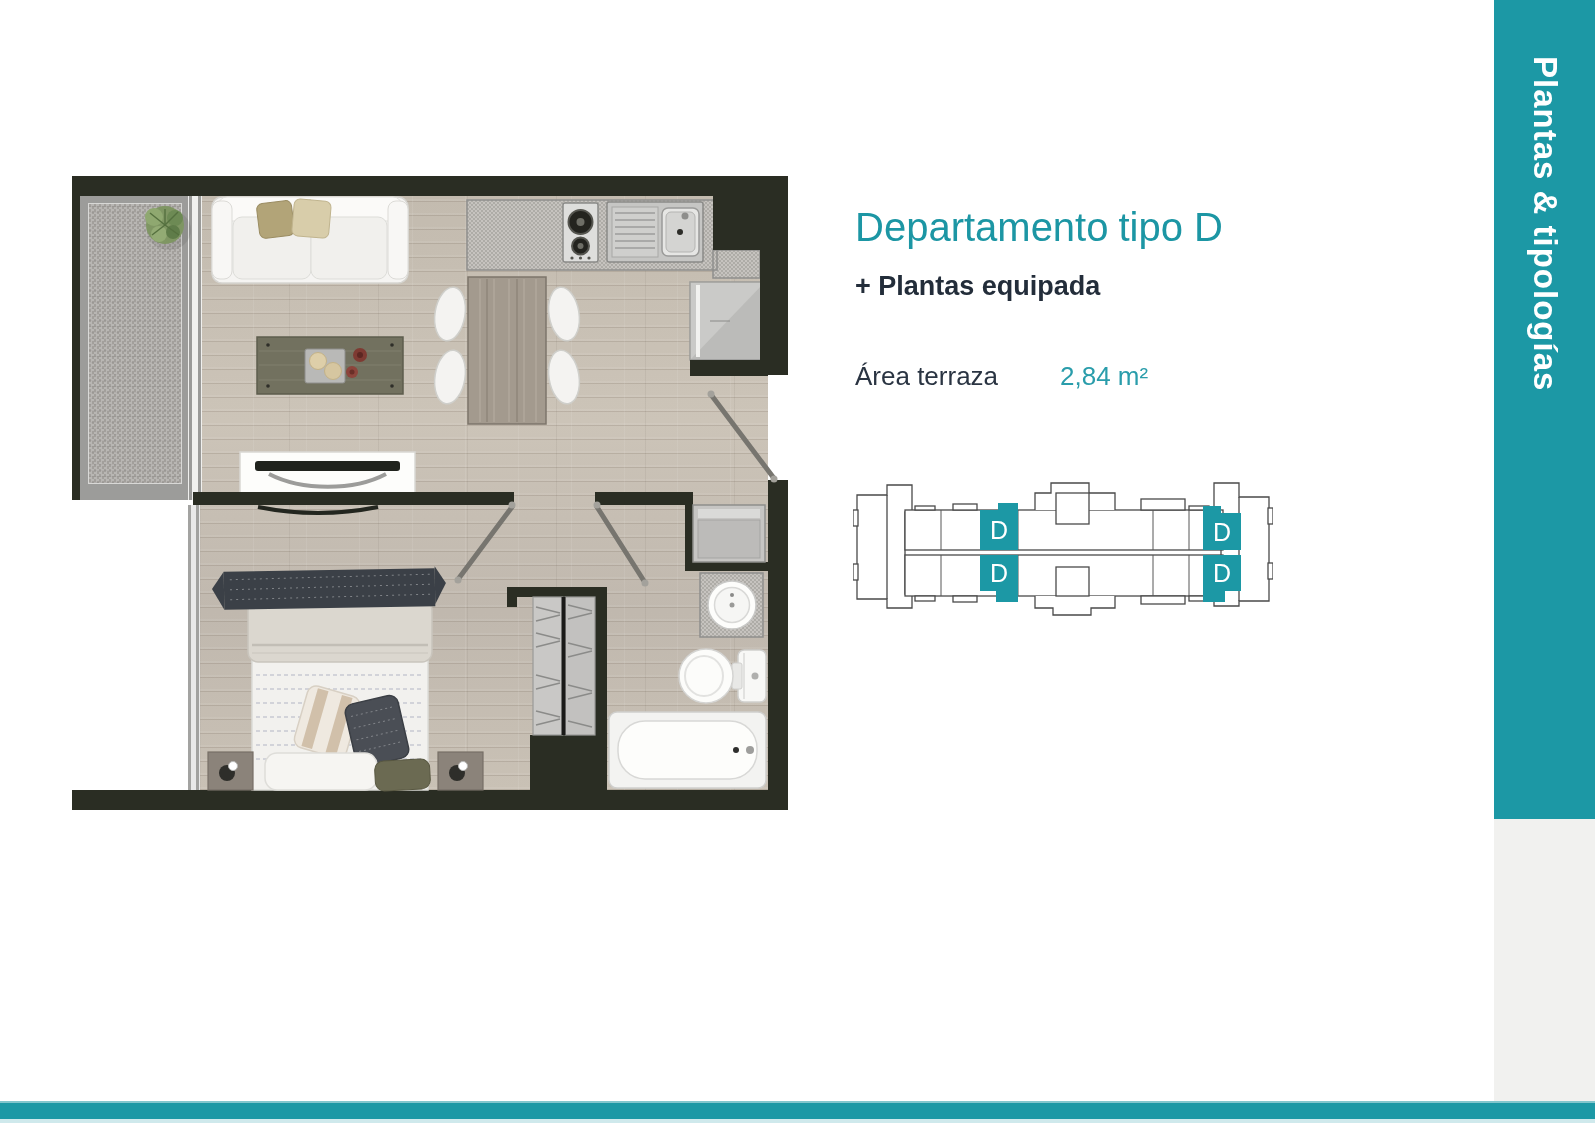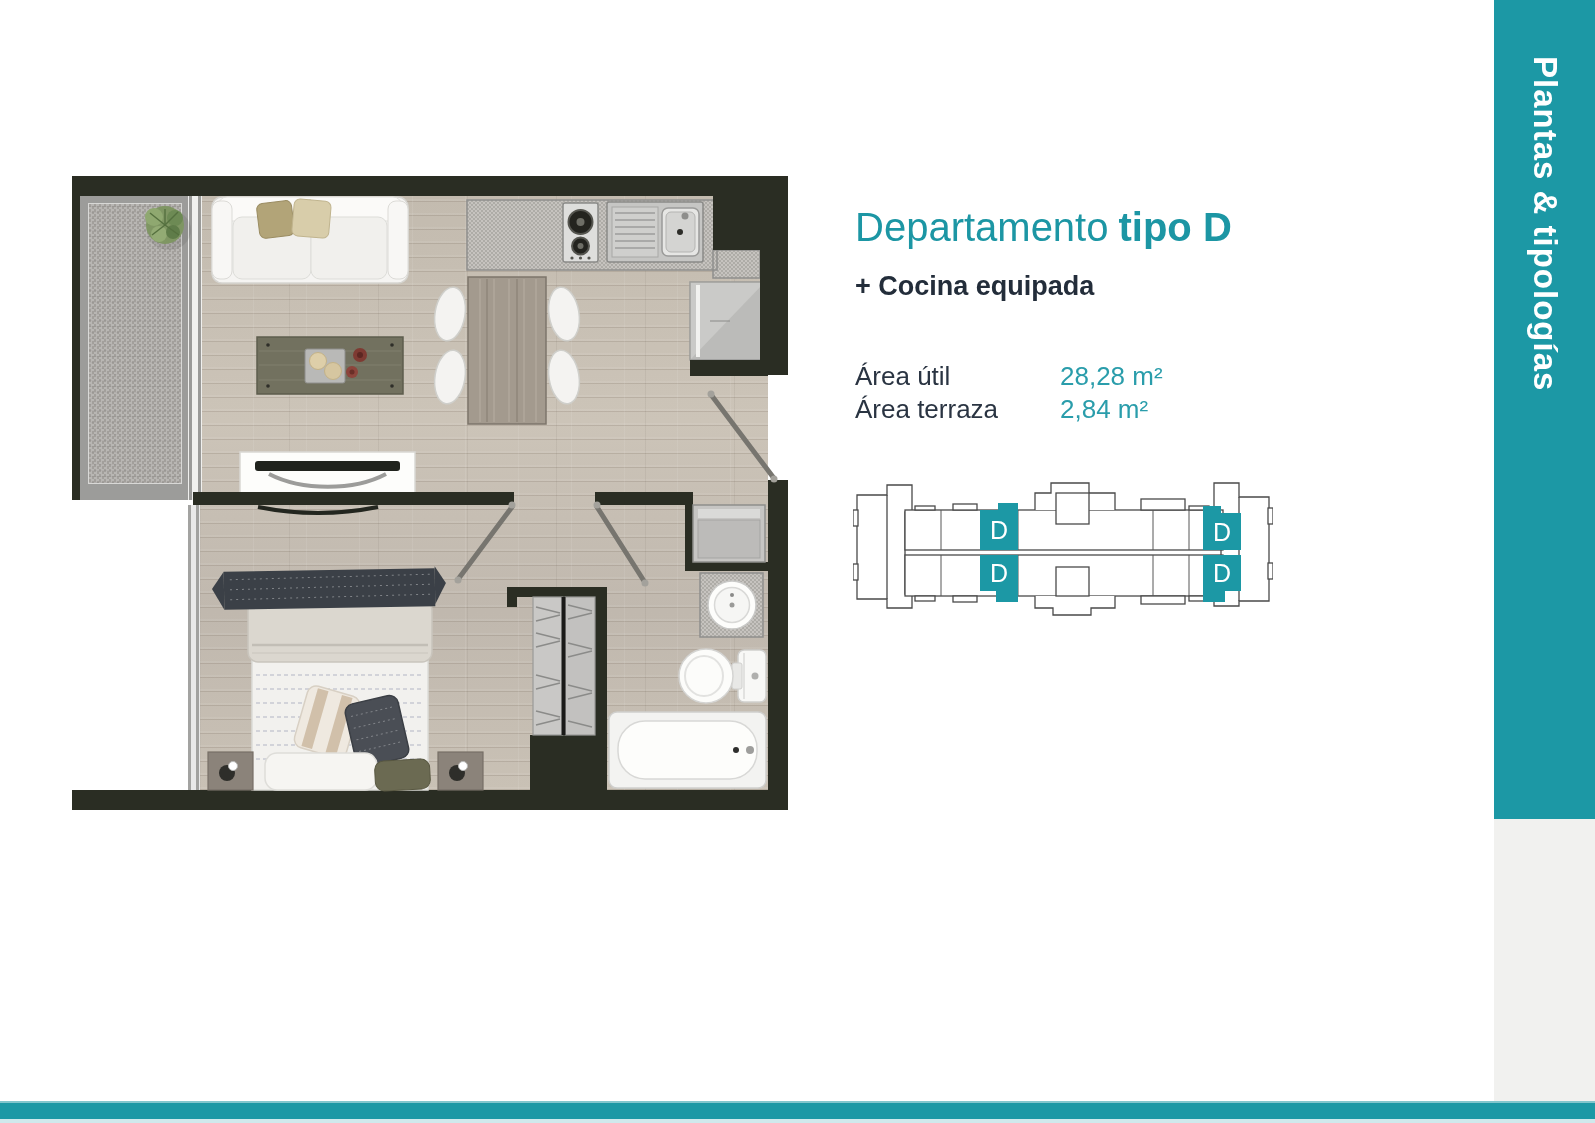--- a/index.html
+++ b/index.html
@@ -13,21 +13,21 @@
     writing-mode:vertical-rl;white-space:nowrap;
     color:#ffffff;font-size:33px;font-weight:700;letter-spacing:1px;}
   .side-gray{position:absolute;left:1494px;top:819px;width:101px;height:282px;background:#f1f1ef;}
   .bottom-strip{position:absolute;left:0;top:1101px;width:1595px;height:18px;background:#1c98a5;border-top:2px solid rgba(255,255,255,.45);box-sizing:border-box;}
   .bottom-strip-pale{position:absolute;left:0;top:1119px;width:1595px;height:4px;background:#cfe9ec;}
 
   
   .info{position:absolute;left:855px;top:0;width:560px;}
   .title{position:absolute;left:0;top:205px;font-size:40px;color:#1c96a4;white-space:nowrap;}
   .title .b{font-weight:400;}
-  .title .l{font-weight:700;margin-left:10px;}
+  .title .l{font-weight:400;margin-left:10px;}
   .subtitle{position:absolute;left:0;top:270px;font-size:27px;line-height:33px;font-weight:700;color:#232d3a;}
   .areas{position:absolute;left:0;top:360px;font-size:26px;color:#2a3442;}
   .area-row{display:flex;height:33px;align-items:center;}
   .area-row .lab{width:205px;}
   .area-row .val{color:#2a9dab;}
 
   
   .keyplan{position:absolute;left:853px;top:468px;width:420px;height:155px;}
 
   
@@ -345,27 +345,23 @@
           <circle cx="702" cy="304" r="3.5"></circle>
       </g>
     </svg>
   </div>
 
   <div class="info">
     <div class="title">
       <span class="b">Departamento</span><span class="l">tipo D</span>
     </div>
     <div class="subtitle">
-      <div>+ Cocina equipada</div>
+      <div>+ Plantas equipada</div>
     </div>
     <div class="areas">
-      <div class="area-row">
-        <span class="lab">Área útil</span>
-        <span class="val">28,28 m²</span>
-      </div>
       <div class="area-row">
         <span class="lab">Área terraza</span>
         <span class="val">2,84 m²</span>
       </div>
     </div>
   </div>
 
   <svg class="keyplan" viewBox="0 0 420 155">
     <g fill="#ffffff" stroke="#4a4a4a" stroke-width="1.3">
 

